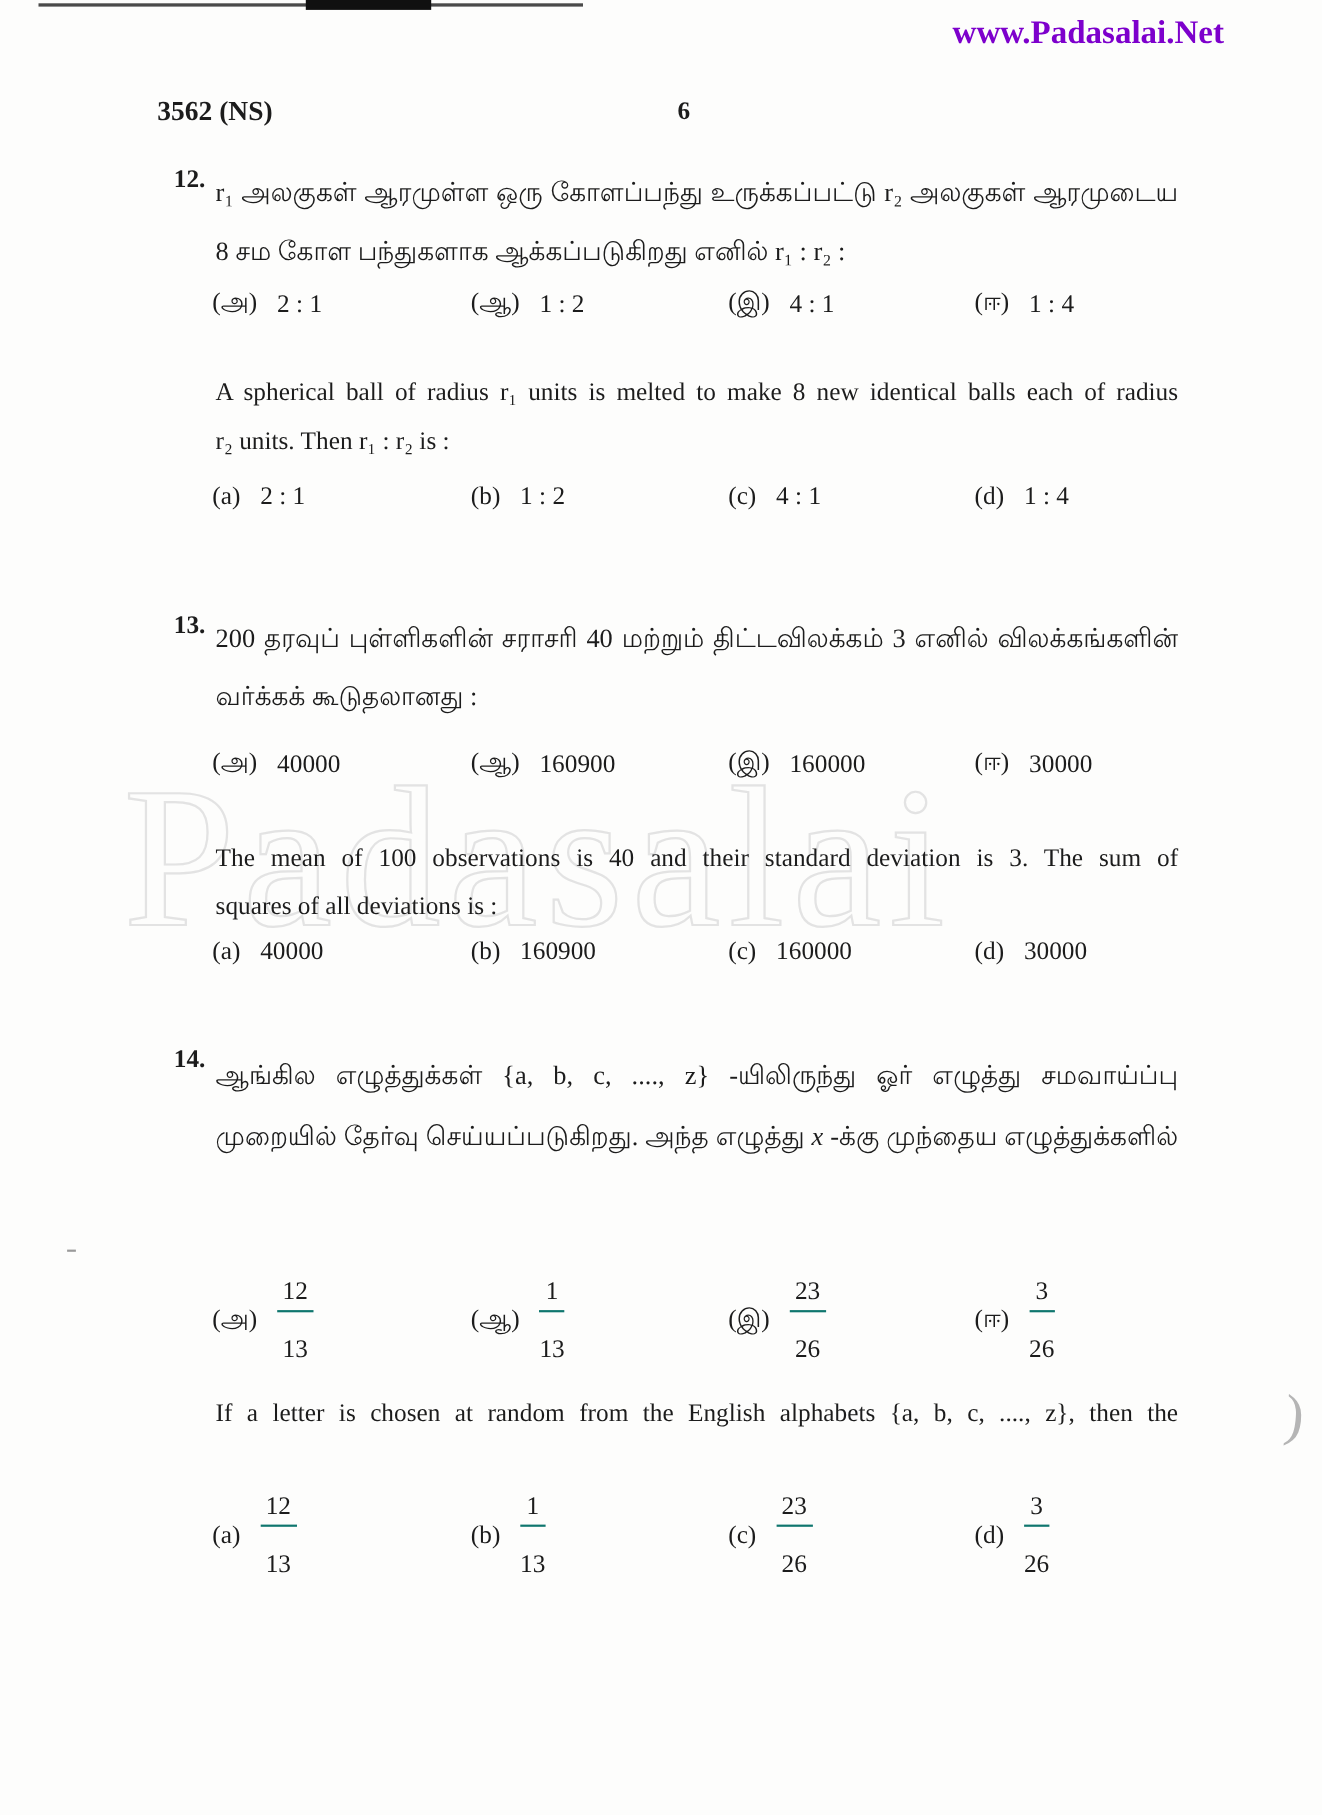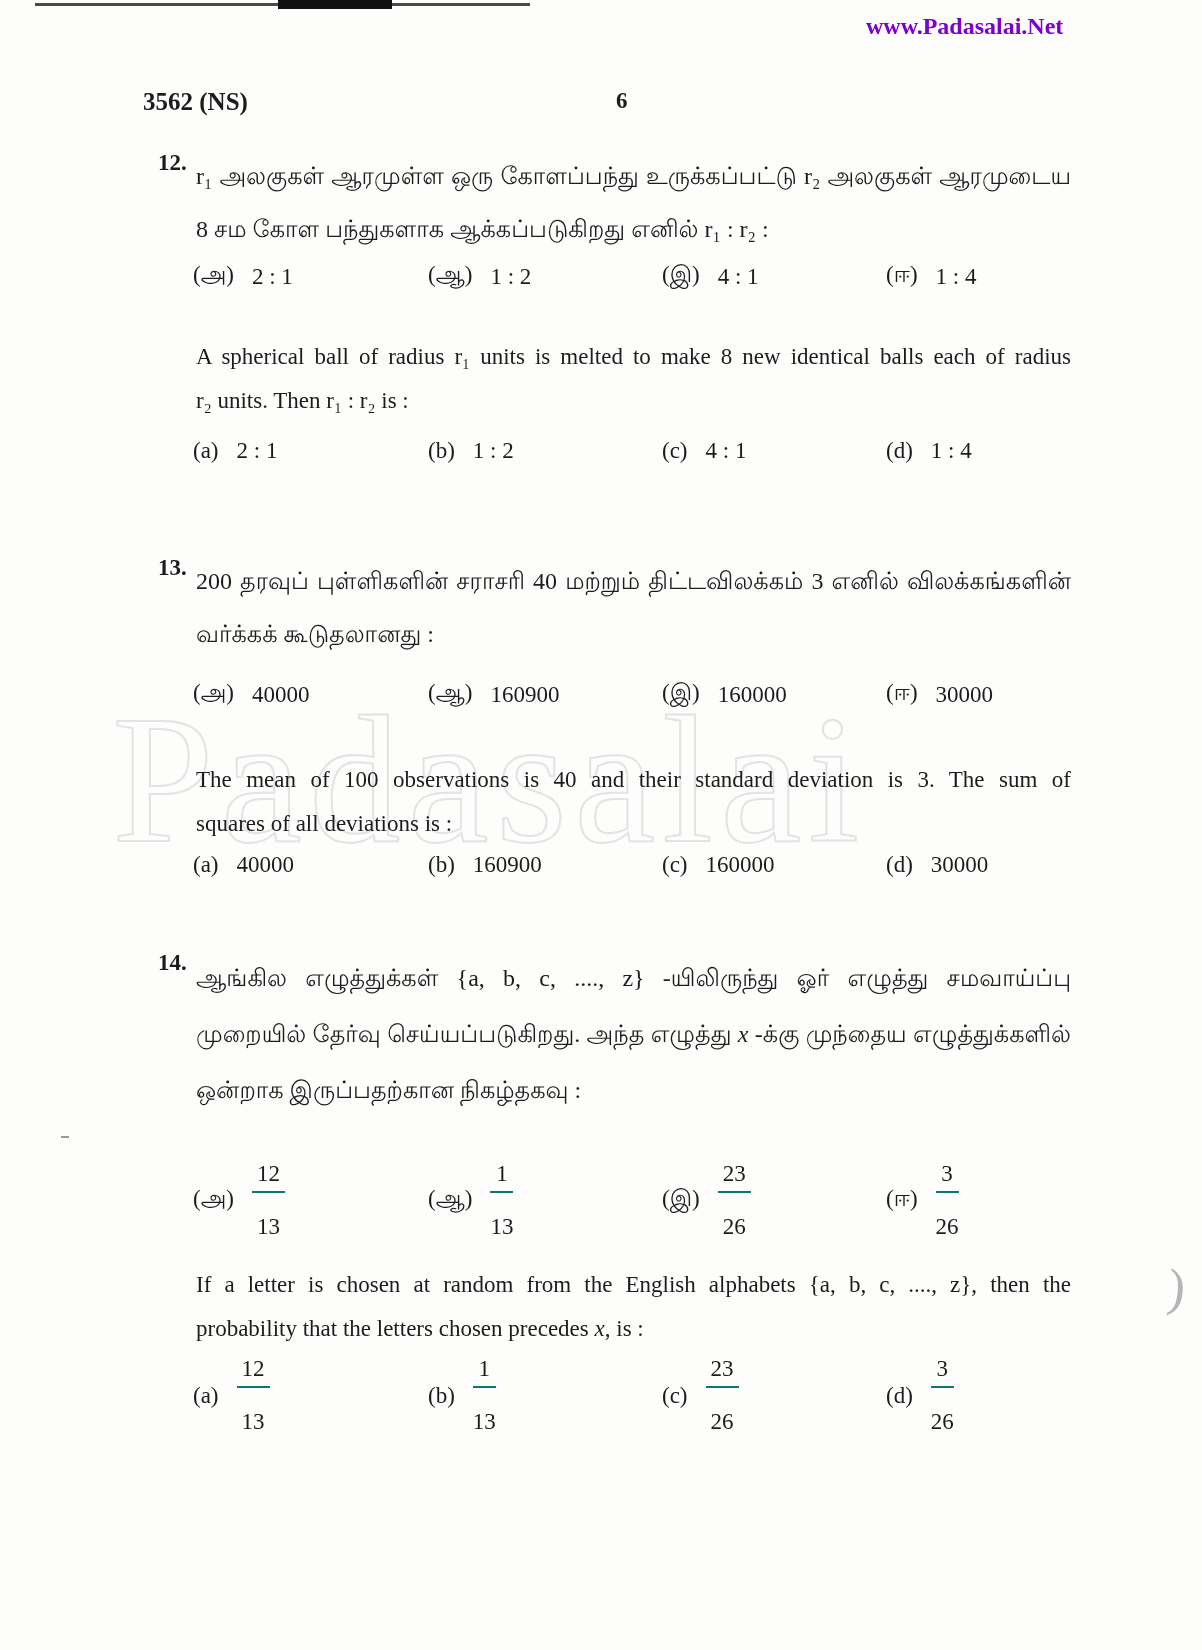--- a/index.html
+++ b/index.html
@@ -14,21 +14,21 @@
   .margin-dash{position:absolute;left:61px;top:1136px;width:8px;height:2px;background:#9a9a9a;}
   .stray-paren{position:absolute;left:1168px;top:1258px;font-size:52px;color:#b5b5b5;
     font-weight:400;transform:rotate(6deg);}
   
   .watermark{
     position:absolute;left:112px;top:688px;width:1000px;
     font-size:183px;letter-spacing:7px;font-weight:400;line-height:1;
     color:transparent;-webkit-text-stroke:2px #e3e3e3;user-select:none;
   }
   
-  .site-link{position:absolute;left:866px;top:13px;font-size:24px;font-weight:bold;color:#7d00cc;}
+  .site-link{position:absolute;left:866px;top:13px;font-size:30px;font-weight:bold;color:#7d00cc;}
   .paper-code{position:absolute;left:143px;top:88px;font-size:25px;font-weight:bold;}
   .page-num{position:absolute;left:616px;top:88px;font-size:23px;font-weight:bold;}
   
   .qnum{position:absolute;left:136px;width:54px;font-size:23px;font-weight:bold;margin-left:22px;}
   .qblock{position:absolute;left:196px;width:875px;}
   .tline{font-size:24px;line-height:53px;height:53px;white-space:nowrap;}
   .eline{font-size:23px;line-height:44px;height:44px;white-space:nowrap;}
   .stretch{white-space:normal;text-align:justify;text-align-last:justify;}
   .ivar{font-style:italic;}
   
@@ -152,21 +152,20 @@
     <div class="opt c3">
         <span class="olabel">(d)</span>
         <span>30000</span>
       </div>
   </div>
 
   <div class="qnum" style="top:950px">14.</div>
   <div class="qblock" style="top:950px">
     <div class="tline stretch" style="line-height:56px;height:56px">ஆங்கில எழுத்துக்கள் {a, b, c, ...., z} -யிலிருந்து ஓர் எழுத்து சமவாய்ப்பு</div>
     <div class="tline stretch" style="line-height:56px;height:56px"><span>முறையில் தேர்வு செய்யப்படுகிறது. அந்த எழுத்து </span><span class="ivar">x</span><span> -க்கு முந்தைய எழுத்துக்களில்</span></div>
-    <div class="tline" style="line-height:56px;height:56px">ஒன்றாக இருப்பதற்கான நிகழ்தகவு :</div>
   </div>
 
   <div class="frow" style="top:1160px">
     <div class="opt c0">
         <span class="olabel">(அ)</span>
         <span class="frac">
           <span class="num">12</span>
           <span class="den">13</span>
         </span>
       </div>
@@ -188,21 +187,20 @@
         <span class="olabel">(ஈ)</span>
         <span class="frac">
           <span class="num">3</span>
           <span class="den">26</span>
         </span>
       </div>
   </div>
 
   <div class="qblock" style="top:1263px">
     <div class="eline stretch">If a letter is chosen at random from the English alphabets {a, b, c, ...., z}, then the</div>
-    <div class="eline"><span>probability that the letters chosen precedes </span><span class="ivar">x</span><span>, is :</span></div>
   </div>
 
   <div class="frow" style="top:1355px">
     <div class="opt c0">
         <span class="olabel">(a)</span>
         <span class="frac">
           <span class="num">12</span>
           <span class="den">13</span>
         </span>
       </div>

